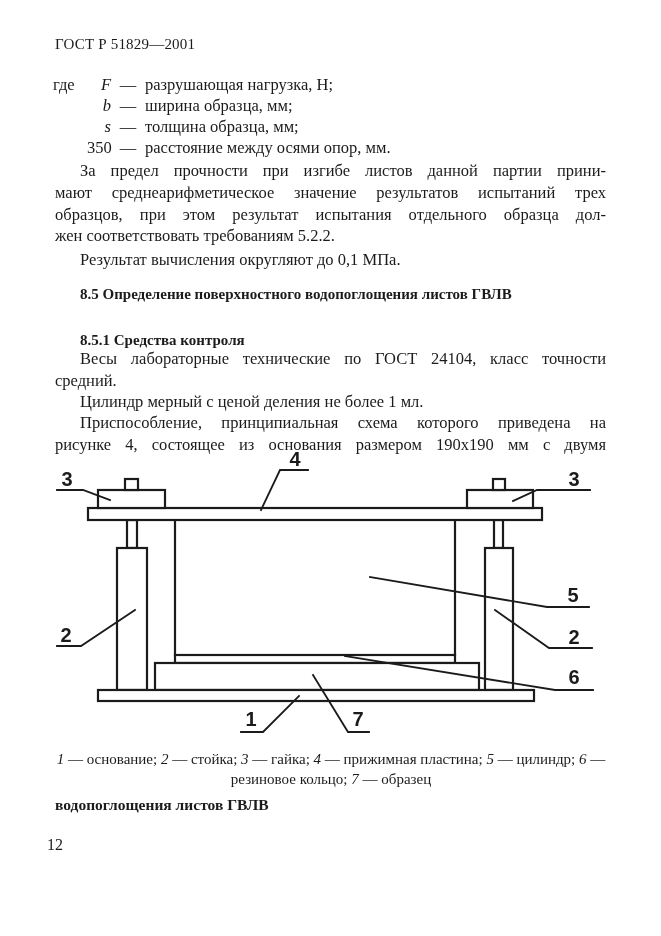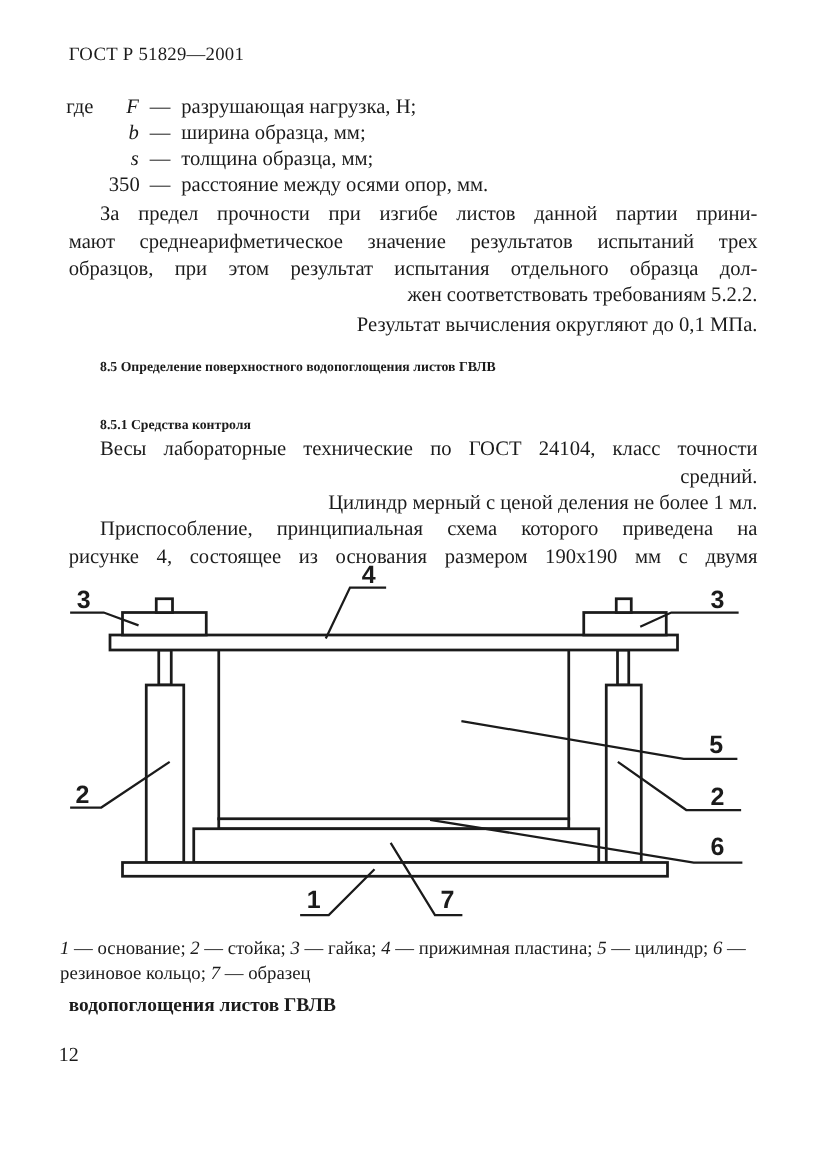--- a/index.html
+++ b/index.html
@@ -12,29 +12,29 @@
   .doc-header{left:55px;top:36px;font-size:15px;font-weight:normal;letter-spacing:.2px;}
   
   .defs{left:53px;top:74px;width:553px;font-size:16.5px;}
   .def-row{display:flex;line-height:21px;}
   .def-lead{width:34px;flex:0 0 34px;}
   .def-term{width:24px;flex:0 0 24px;text-align:right;}
   .def-term.it{font-style:italic;}
   .def-dash{width:34px;flex:0 0 34px;text-align:center;}
   
   .textblock{left:55px;width:551px;font-size:16.5px;}
-  .line{line-height:21.8px;white-space:nowrap;text-align:right;}
+  .line{line-height:21.8px;white-space:nowrap;}
   .jl{white-space:normal;text-align:justify;text-align-last:justify;}
   .indent{padding-left:25px;}
-  .heading{left:55px;width:551px;font-size:11px;font-weight:bold;padding-left:25px;line-height:22px;box-sizing:border-box;}
+  .heading{left:55px;width:551px;font-size:15px;font-weight:bold;padding-left:25px;line-height:22px;box-sizing:border-box;}
   
   .figure-svg{left:55px;top:450px;}
   .fig-callout{font-family:"Liberation Sans","DejaVu Sans",sans-serif;font-weight:bold;font-size:20px;fill:#1b1b1b;}
   
-  .legend{left:48px;top:750px;width:566px;font-size:15px;line-height:19.5px;text-align:left;}
+  .legend{left:48px;top:750px;width:566px;font-size:15px;line-height:19.5px;text-align:center;}
   .lg-num{font-style:italic;}
   .lg-item{white-space:normal;}
   
   .caption{left:55px;top:794px;width:551px;font-size:15.5px;font-weight:bold;}
   .cap-l1{text-align:justify;text-align-last:justify;line-height:21px;}
   .cap-label{font-style:italic;}
   .cap-l2{text-align:left;line-height:21px;}
   .pagenum{left:47px;top:836px;font-size:16px;}
 </style>
 </head>

